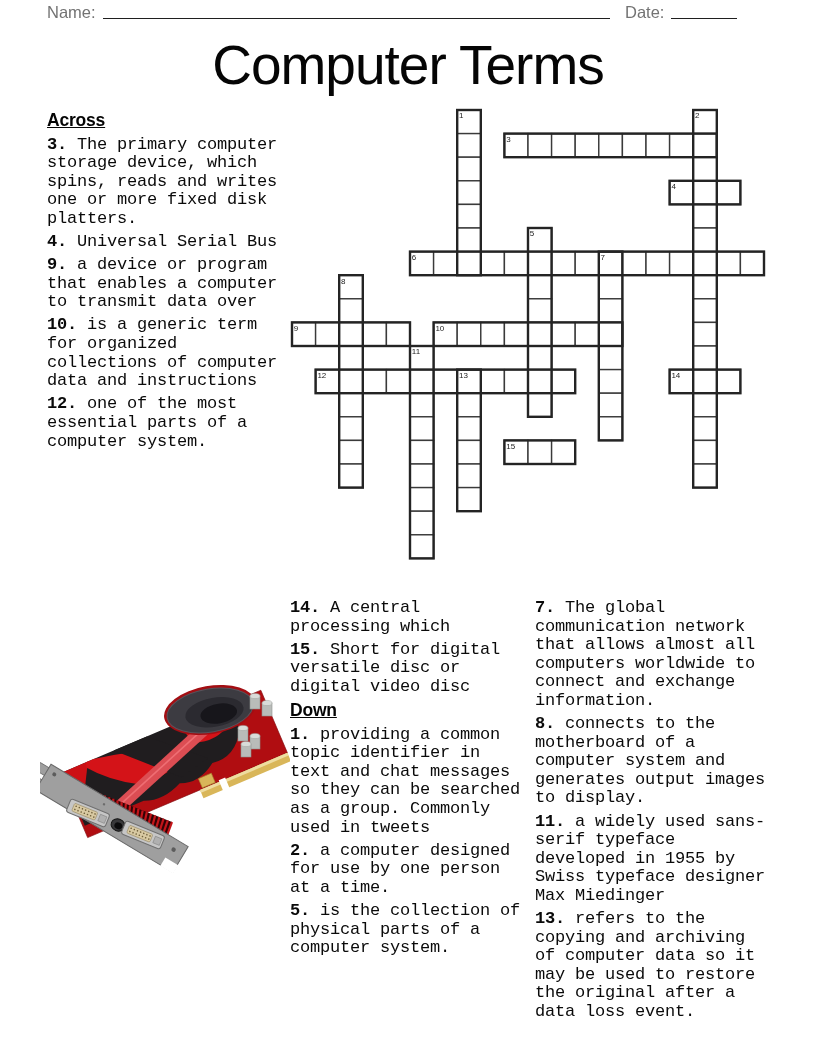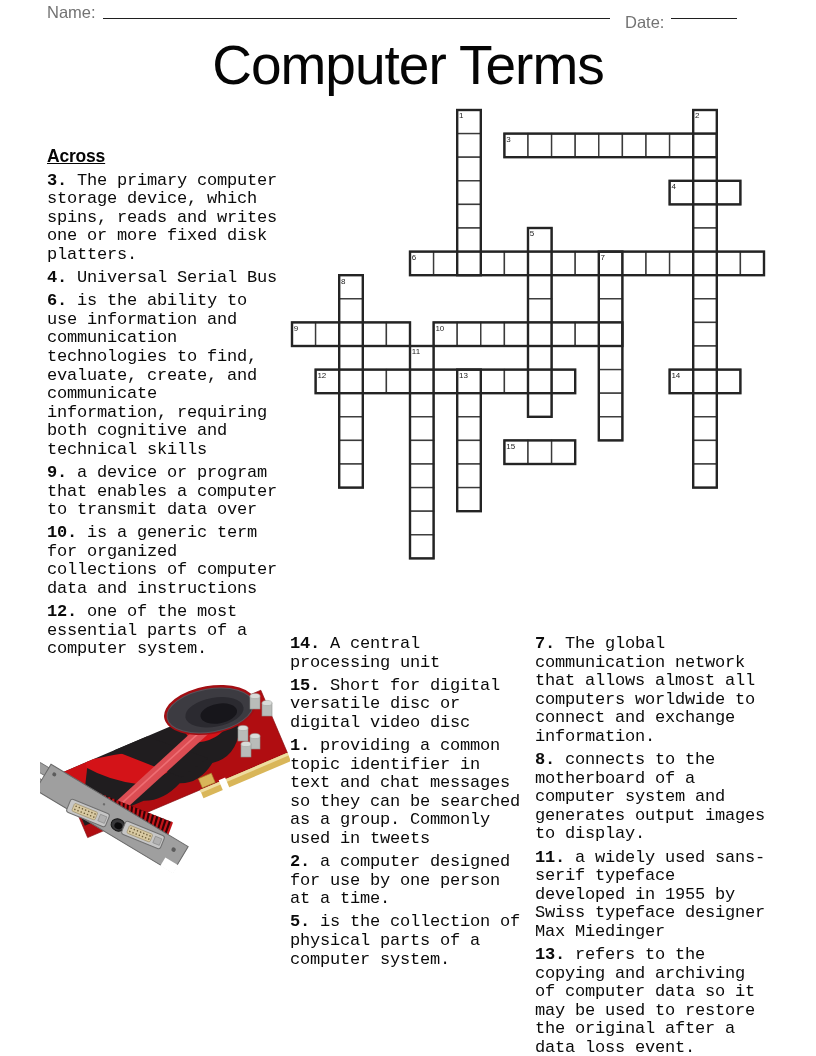--- a/index.html
+++ b/index.html
@@ -7,37 +7,37 @@
     width:816px; height:1056px; position:relative; background:#ffffff;
     font-family:"Liberation Sans", sans-serif; color:#000; overflow:hidden;
   }
   .abs { position:absolute; }
   #name-label, #date-label { font-size:16.5px; color:#737373; }
   .write-line { height:0; border-bottom:1.7px solid #1f1f1f; }
   #page-title {
     left:0; right:0; top:33px; text-align:center;
     font-size:55px; letter-spacing:-1px; color:#050505; font-weight:400;
   }
-  .clue-col { font-size:17px; line-height:18.6px; letter-spacing:-0.2px; color:#0a0a0a;margin-top:36px; }
+  .clue-col { font-size:17px; line-height:18.6px; letter-spacing:-0.2px; color:#0a0a0a; }
   .clue { margin:0 0 4.5px 0;font-family:Liberation Mono, monospace; }
   .clue .num { font-weight:bold; }
   .sec-heading {
     font-size:17.5px; font-weight:bold; text-decoration:underline;
     margin:0 0 6px 0; color:#050505;
   }
   #grid-svg { left:0; top:0; pointer-events:none; }
   #gpu { left:40px; top:680px; }
   text.cellnum { font-family:"Liberation Sans", sans-serif; font-size:8px; fill:#222; }
 </style>
 </head>
 <body>
 
 <div class="abs" id="name-label" style="left:47px; top:3px;">Name:</div>
 <div class="abs write-line" style="left:103px; top:18px; width:507px;"></div>
-<div class="abs" id="date-label" style="left:625px; top:13px;">Date:</div>
+<div class="abs" id="date-label" style="left:625px; top:3px;">Date:</div>
 <div class="abs write-line" style="left:671px; top:18px; width:66px;"></div>
 
 <div class="abs" id="page-title">Computer Terms</div>
 
 <svg class="abs" id="grid-svg" width="816" height="1056" viewBox="0 0 816 1056" xmlns="http://www.w3.org/2000/svg">
     <rect x="457.20000000000005" y="110" width="23.6" height="23.6" fill="#ffffff" stroke="#3a3a3a" stroke-width="1.4"></rect>
     <rect x="457.20000000000005" y="133.6" width="23.6" height="23.6" fill="#ffffff" stroke="#3a3a3a" stroke-width="1.4"></rect>
     <rect x="457.20000000000005" y="157.2" width="23.6" height="23.6" fill="#ffffff" stroke="#3a3a3a" stroke-width="1.4"></rect>
     <rect x="457.20000000000005" y="180.8" width="23.6" height="23.6" fill="#ffffff" stroke="#3a3a3a" stroke-width="1.4"></rect>
     <rect x="457.20000000000005" y="204.4" width="23.6" height="23.6" fill="#ffffff" stroke="#3a3a3a" stroke-width="1.4"></rect>
@@ -172,32 +172,32 @@
     <text x="459.00000000000006" y="378" class="cellnum" fill="#222222">13</text>
     <text x="671.4" y="378" class="cellnum" fill="#222222">14</text>
     <text x="506.2" y="448.8" class="cellnum" fill="#222222">15</text>
   </svg>
 
 <div class="abs clue-col" style="left:47px; top:111px; width:233px;">
   <h2 class="sec-heading">Across</h2>
   <div>
       <p class="clue"><span class="num">3.</span><span class="txt"> The primary computer storage device, which spins, reads and writes one or more fixed disk platters.</span></p>
       <p class="clue"><span class="num">4.</span><span class="txt"> Universal Serial Bus</span></p>
-      <p class="clue"><span class="num">6.</span><span class="txt"> is the ability to use information and communication technologies to find, evaluate, create, and communicate information, requiring both cognitive and technical skills</span></p>
       <p class="clue"><span class="num">9.</span><span class="txt"> a device or program that enables a computer to transmit data over</span></p>
       <p class="clue"><span class="num">10.</span><span class="txt"> is a generic term for organized collections of computer data and instructions</span></p>
       <p class="clue"><span class="num">12.</span><span class="txt"> one of the most essential parts of a computer system.</span></p>
     </div>
 </div>
 
 <div class="abs clue-col" style="left:290px; top:599px; width:238px;">
   <div>
-      <p class="clue"><span class="num">14.</span><span class="txt"> A central processing unit</span></p>
+      <p class="clue"><span class="num">14.</span><span class="txt"> A central processing which</span></p>
       <p class="clue"><span class="num">15.</span><span class="txt"> Short for digital versatile disc or digital video disc</span></p>
     </div>
+  <h2 class="sec-heading">Down</h2>
   <div>
       <p class="clue"><span class="num">1.</span><span class="txt"> providing a common topic identifier in text and chat messages so they can be searched as a group. Commonly used in tweets</span></p>
       <p class="clue"><span class="num">2.</span><span class="txt"> a computer designed for use by one person at a time.</span></p>
       <p class="clue"><span class="num">5.</span><span class="txt"> is the collection of physical parts of a computer system.</span></p>
     </div>
 </div>
 
 <div class="abs clue-col" style="left:535px; top:599px; width:235px;">
   <div>
       <p class="clue"><span class="num">7.</span><span class="txt"> The global communication network that allows almost all computers worldwide to connect and exchange information.</span></p>

